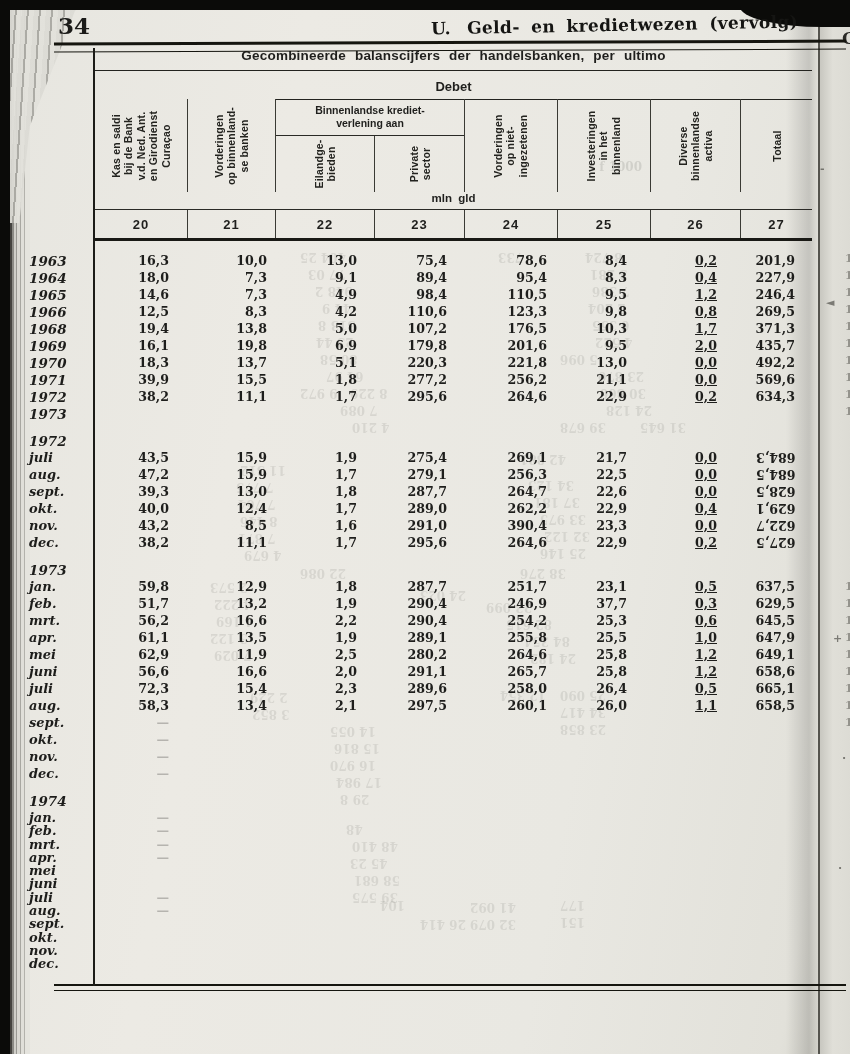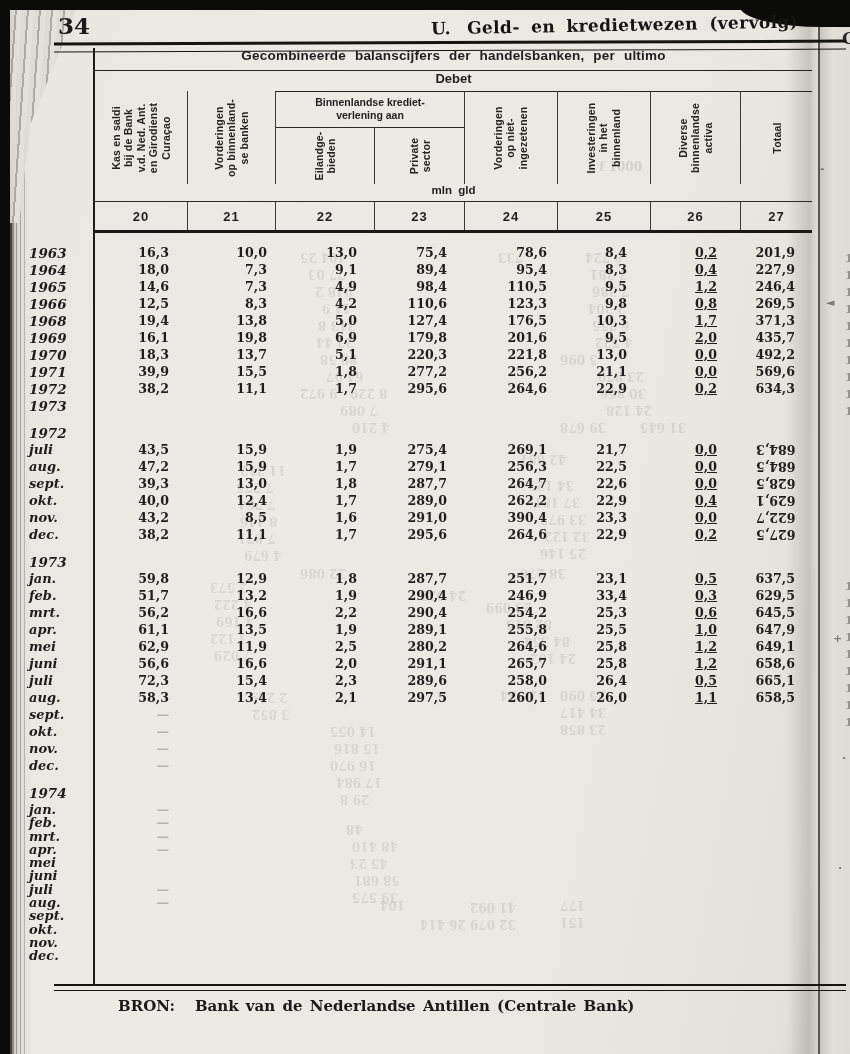--- a/index.html
+++ b/index.html
@@ -32,21 +32,21 @@
   .rule-bottom{position:absolute;left:54px;top:984px;width:792px;height:4px;z-index:3;
     border-top:2.5px solid #15150f;border-bottom:1px solid #15150f;}
   .source{position:absolute;left:118px;top:997px;font:bold 15px "DejaVu Serif",serif;color:#1a1a18;z-index:3;word-spacing:2px;}
   .source .src-txt{margin-left:20px;}
 
   
   .tbl{position:absolute;left:95px;top:48px;width:717px;z-index:2;color:#1f1f1d;}
   .vline{position:absolute;left:93px;top:48px;width:2.2px;height:938px;background:#1c1c18;z-index:4;}
   .cap{height:22px;line-height:22px;text-align:center;border-bottom:1.3px solid #23231f;
     font:bold 13.5px "Liberation Sans",sans-serif;word-spacing:5px;letter-spacing:.2px;}
-  .debet{height:20px;line-height:21px;text-align:center;font:bold 13px "Liberation Sans",sans-serif;word-spacing:4px;}
+  .debet{height:20px;line-height:21px;text-align:center;font:bold 13px "Liberation Sans",sans-serif;word-spacing:4px;margin-top:8px;}
   .hdr{position:relative;height:93px;display:flex;}
   .hdr::before{content:"";position:absolute;left:180px;right:0;top:0;border-top:1.3px solid #23231f;}
   .hcell{position:relative;box-sizing:border-box;}
   .hcell+.hcell{border-left:1px solid #3a3a34;}
   .vlabel{position:absolute;left:50%;top:50%;transform:translate(-50%,-50%) rotate(-90deg);
     width:88px;text-align:center;white-space:pre-line;
     font:bold 10.5px/1.18 "Liberation Sans",sans-serif;letter-spacing:.2px;color:#23231f;}
   .grp{display:flex;flex-direction:column;}
   .ghead{height:37px;box-sizing:border-box;border-bottom:1.2px solid #2a2a26;
     display:flex;align-items:center;justify-content:center;text-align:center;white-space:pre-line;
@@ -208,21 +208,21 @@
           <div class="val c5">123,3</div>
           <div class="val c6">9,8</div>
           <div class="val c7">0,8</div>
           <div class="val c8">269,5</div>
         </div>
         <div class="trow">
           <div class="stub">1968</div>
           <div class="val c1">19,4</div>
           <div class="val c2">13,8</div>
           <div class="val c3">5,0</div>
-          <div class="val c4">127,4</div>
+          <div class="val c4">107,2</div>
           <div class="val c5">176,5</div>
           <div class="val c6">10,3</div>
           <div class="val c7">1,7</div>
           <div class="val c8">371,3</div>
         </div>
         <div class="trow">
           <div class="stub">1969</div>
           <div class="val c1">16,1</div>
           <div class="val c2">19,8</div>
           <div class="val c3">6,9</div>
@@ -377,21 +377,21 @@
           <div class="val c7">0,5</div>
           <div class="val c8">637,5</div>
         </div>
         <div class="trow">
           <div class="stub month">feb.</div>
           <div class="val c1">51,7</div>
           <div class="val c2">13,2</div>
           <div class="val c3">1,9</div>
           <div class="val c4">290,4</div>
           <div class="val c5">246,9</div>
-          <div class="val c6">33,4</div>
+          <div class="val c6">37,7</div>
           <div class="val c7">0,3</div>
           <div class="val c8">629,5</div>
         </div>
         <div class="trow">
           <div class="stub month">mrt.</div>
           <div class="val c1">56,2</div>
           <div class="val c2">16,6</div>
           <div class="val c3">2,2</div>
           <div class="val c4">290,4</div>
           <div class="val c5">254,2</div>
@@ -640,23 +640,20 @@
           <div class="val c5"></div>
           <div class="val c6"></div>
           <div class="val c7"></div>
           <div class="val c8"></div>
         </div>
       </div>
   </div>
   <div class="vline"></div>
 
   <div class="rule-bottom"></div>
-  <div class="source">
-    <span>BRON:</span><span class="src-txt">Bank van de Nederlandse Antillen (Centrale Bank)</span>
-  </div>
 
   <div id="ghost-layer">
       <div class="ghost" style="left: 300px; top: 250px;">404 25</div>
       <div class="ghost" style="left: 585px; top: 250px;">8 724</div>
       <div class="ghost" style="left: 498px; top: 250px;">733</div>
       <div class="ghost" style="left: 308px; top: 267px;">77 03</div>
       <div class="ghost" style="left: 590px; top: 267px;">3 281</div>
       <div class="ghost" style="left: 315px; top: 284px;">948 2</div>
       <div class="ghost" style="left: 592px; top: 284px;">7 386</div>
       <div class="ghost" style="left: 322px; top: 301px;">44 9</div>

